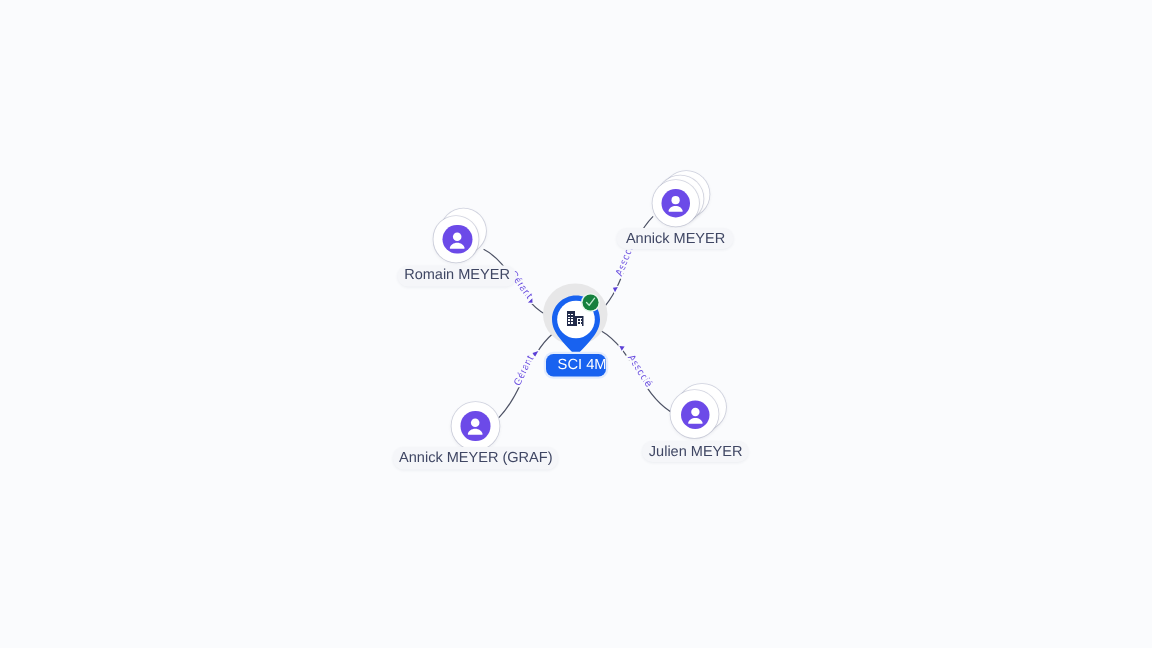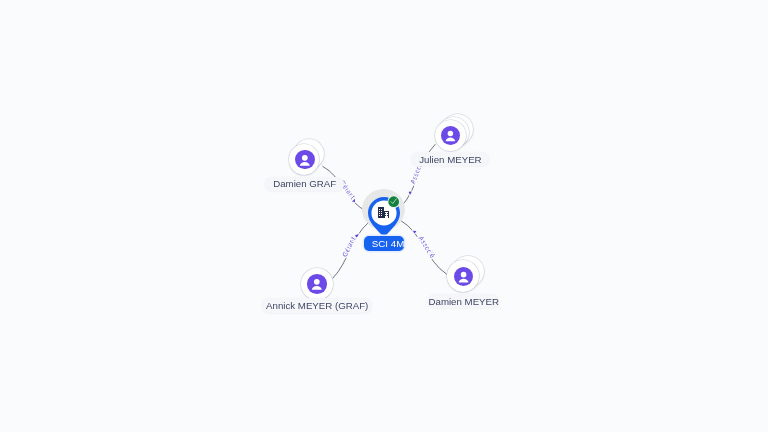--- a/index.html
+++ b/index.html
@@ -91,36 +91,36 @@
     <div class="pnode">
       <div class="stack-c" style="left:294px;top:139px;width:30px;height:30px;"></div>
       <div class="stack-c" style="left:288.6px;top:144.2px;width:30.4px;height:30.4px;"></div>
       <div class="avatar" style="left:295.0px;top:149.6px;width:19.6px;height:19.6px;">
         <svg viewBox="0 0 24 24" width="19.6" height="19.6">
           <circle cx="12" cy="9.55" r="3.5" fill="#ffffff"></circle>
           <path d="M12 14.55 C 9.0 14.55 6.55 16.3 6.0 18.6 C 5.88 19.1 6.1 19.4 6.6 19.4 L 17.4 19.4 C 17.9 19.4 18.12 19.1 18.0 18.6 C 17.45 16.3 15.0 14.55 12 14.55 Z" fill="#ffffff"></path>
         </svg>
       </div>
       <div class="nlabel" style="left:265.4px;top:176.6px;width:78.6px;height:14.3px;">
-        <span>Damien GRAF</span>
+        <span>Romain MEYER</span>
       </div>
     </div>
 
     <div class="pnode">
       <div class="stack-c" style="left:441.5px;top:113.5px;width:31px;height:31px;"></div>
       <div class="stack-c" style="left:438.0px;top:116.5px;width:31px;height:31px;"></div>
       <div class="stack-c" style="left:434.8px;top:119.6px;width:31.2px;height:31.2px;"></div>
       <div class="avatar" style="left:441.0px;top:125.8px;width:18.8px;height:18.8px;">
         <svg viewBox="0 0 24 24" width="18.8" height="18.8">
           <circle cx="12" cy="9.55" r="3.5" fill="#ffffff"></circle>
           <path d="M12 14.55 C 9.0 14.55 6.55 16.3 6.0 18.6 C 5.88 19.1 6.1 19.4 6.6 19.4 L 17.4 19.4 C 17.9 19.4 18.12 19.1 18.0 18.6 C 17.45 16.3 15.0 14.55 12 14.55 Z" fill="#ffffff"></path>
         </svg>
       </div>
       <div class="nlabel" style="left:411.4px;top:152.3px;width:78.0px;height:14.1px;">
-        <span>Julien MEYER</span>
+        <span>Annick MEYER</span>
       </div>
     </div>
 
     <div class="pnode">
       <div class="stack-c" style="left:300.7px;top:267.8px;width:32.4px;height:32.4px;"></div>
       <div class="avatar" style="left:307.2px;top:274.0px;width:19.6px;height:19.6px;">
         <svg viewBox="0 0 24 24" width="19.6" height="19.6">
           <circle cx="12" cy="9.55" r="3.5" fill="#ffffff"></circle>
           <path d="M12 14.55 C 9.0 14.55 6.55 16.3 6.0 18.6 C 5.88 19.1 6.1 19.4 6.6 19.4 L 17.4 19.4 C 17.9 19.4 18.12 19.1 18.0 18.6 C 17.45 16.3 15.0 14.55 12 14.55 Z" fill="#ffffff"></path>
         </svg>
@@ -133,21 +133,21 @@
     <div class="pnode">
       <div class="stack-c" style="left:452.0px;top:255.5px;width:31.5px;height:31.5px;"></div>
       <div class="stack-c" style="left:447.4px;top:260.4px;width:31.8px;height:31.8px;"></div>
       <div class="avatar" style="left:453.7px;top:266.8px;width:19.2px;height:19.2px;">
         <svg viewBox="0 0 24 24" width="19.2" height="19.2">
           <circle cx="12" cy="9.55" r="3.5" fill="#ffffff"></circle>
           <path d="M12 14.55 C 9.0 14.55 6.55 16.3 6.0 18.6 C 5.88 19.1 6.1 19.4 6.6 19.4 L 17.4 19.4 C 17.9 19.4 18.12 19.1 18.0 18.6 C 17.45 16.3 15.0 14.55 12 14.55 Z" fill="#ffffff"></path>
         </svg>
       </div>
       <div class="nlabel" style="left:428.1px;top:294.4px;width:71.4px;height:13.5px;">
-        <span>Damien MEYER</span>
+        <span>Julien MEYER</span>
       </div>
     </div>
 
     <div class="pnode">
       <div class="halo" style="left:362.4px;top:189.0px;width:43.0px;height:41.4px;"></div>
       <svg class="pin" style="left:366.2px;top:194.7px;" width="36" height="45" viewBox="0 0 36 45">
         <path d="M18.0 2.0 C 9.16 2.0 2.0 9.16 2.0 18.0 C 2.0 27.3 10.2 33.6 18.0 42.6 C 25.8 33.6 34.0 27.3 34.0 18.0 C 34.0 9.16 26.84 2.0 18.0 2.0 Z" fill="#1862f0"></path>
         <circle cx="18.0" cy="18.0" r="12.55" fill="#ffffff"></circle>
       </svg>
       <svg shape-rendering="crispEdges" style="position:absolute;left:378.2px;top:206.6px;" width="11.2" height="11" viewBox="0 0 12 11">

